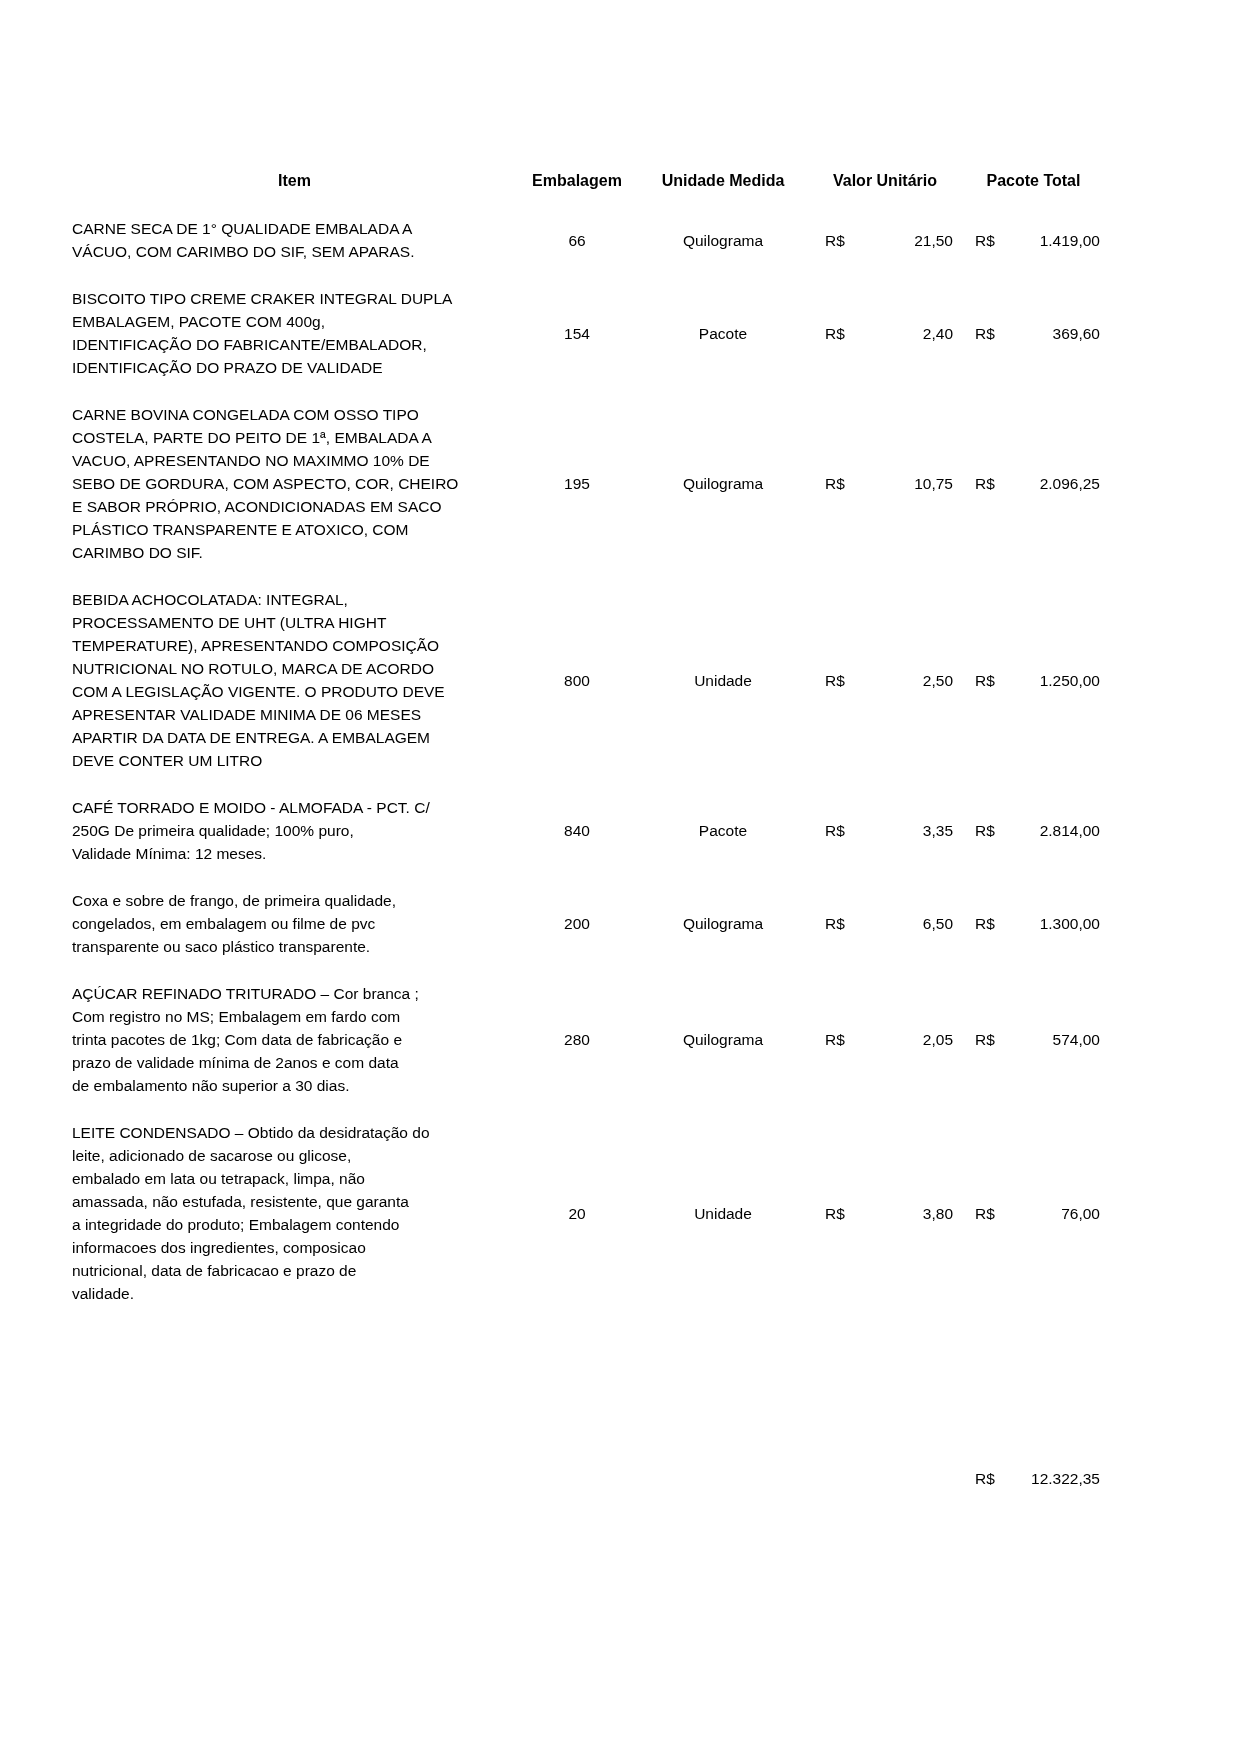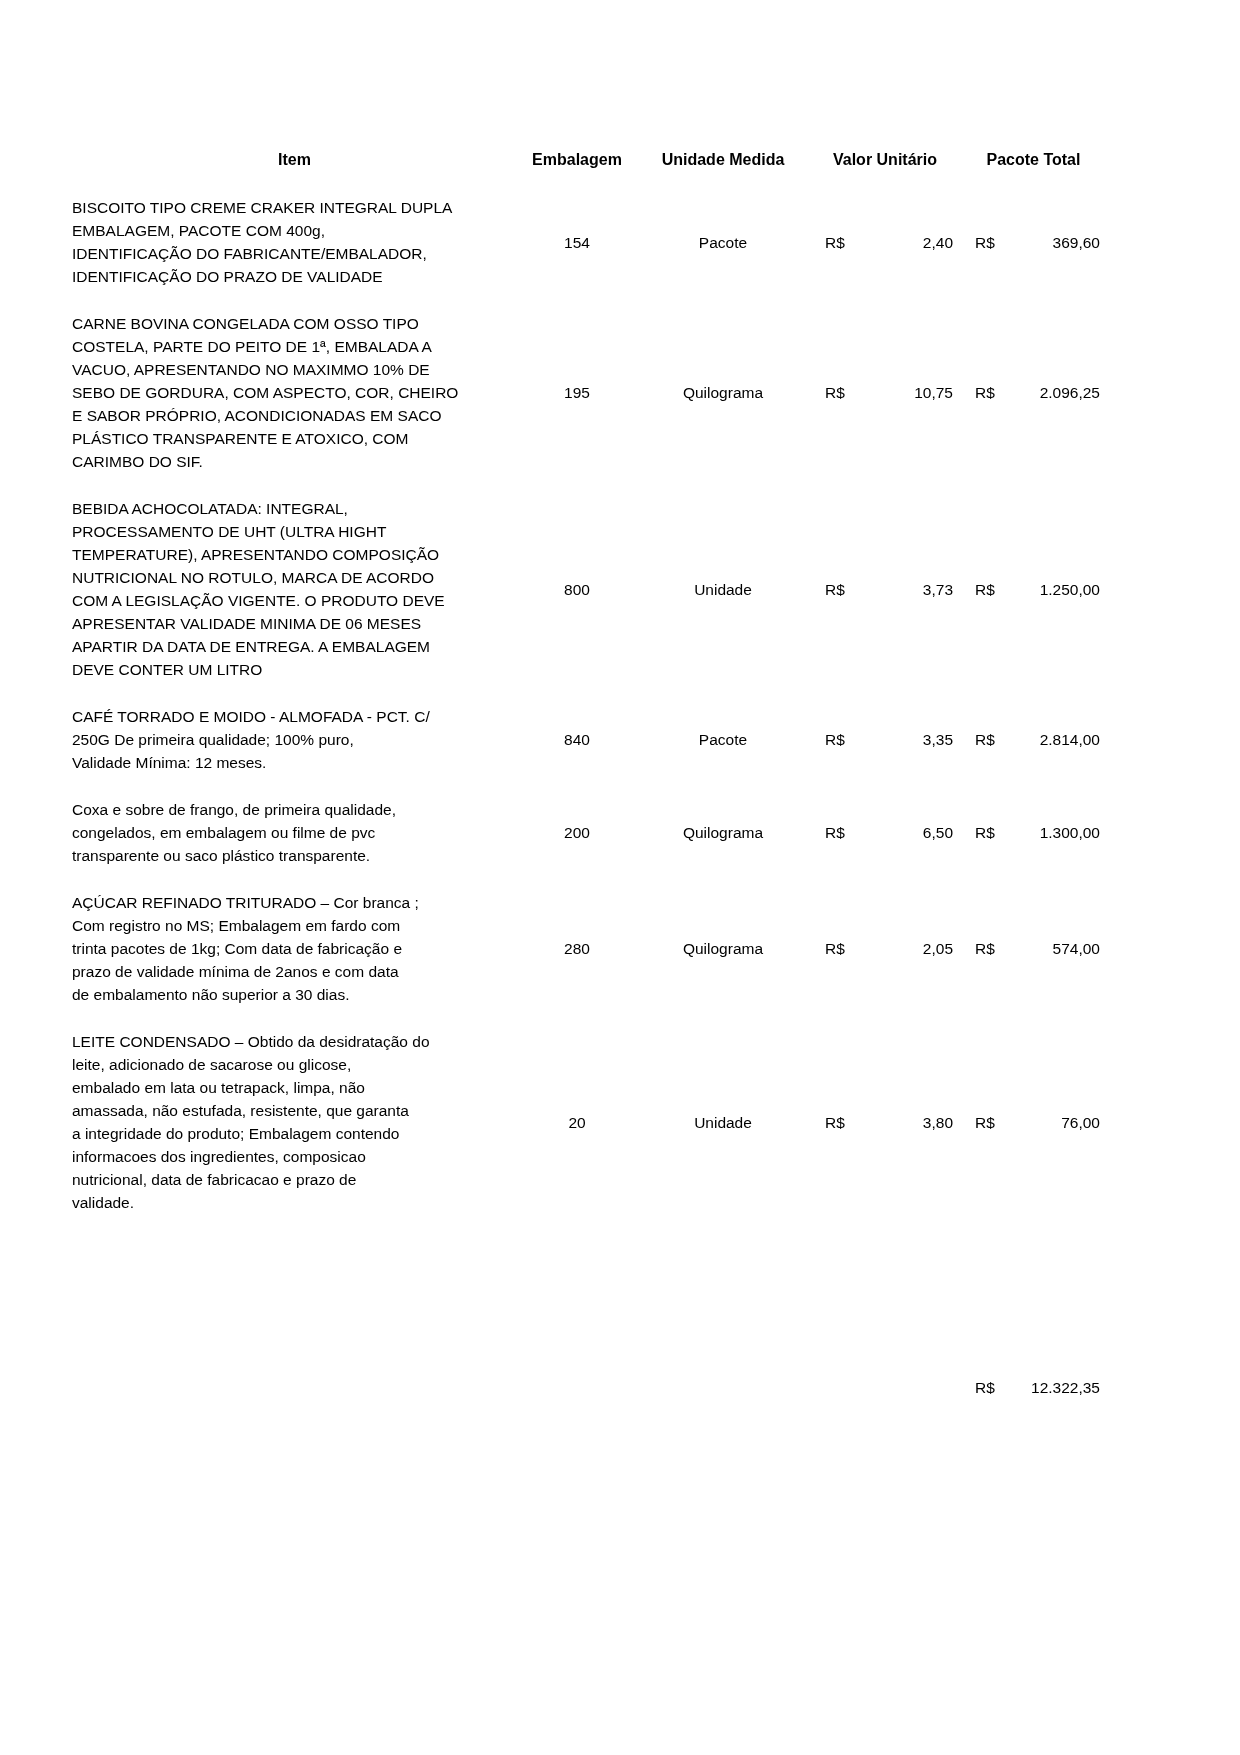--- a/index.html
+++ b/index.html
@@ -2,21 +2,21 @@
 <html lang="pt-BR"><head>
 <meta charset="utf-8">
 <style>
   html, body { margin: 0; padding: 0; }
   body {
     width: 1240px; height: 1755px;
     background: #ffffff; color: #000000;
     font-family: "Liberation Sans", "DejaVu Sans", sans-serif;
     overflow: hidden;
   }
-  .page { padding: 150px 0 0 72px; box-sizing: border-box; }
+  .page { padding: 150px 0 0 72px; box-sizing: border-box; margin-top: 21px; }
   table.items {
     border-collapse: collapse;
     table-layout: fixed;
     width: 1034px;
     border: none;
   }
   col.w-item  { width: 445px; }
   col.w-qty   { width: 120px; }
   col.w-unit  { width: 172px; }
   col.w-vu    { width: 152px; }
@@ -66,20 +66,38 @@
       <tr>
         <th>Item</th>
         <th>Embalagem</th>
         <th>Unidade Medida</th>
         <th>Valor Unitário</th>
         <th>Pacote Total</th>
       </tr>
     </thead>
     <tbody id="table-body">
         <tr>
+    <td class="c-item">CARNE SECA DE 1° QUALIDADE EMBALADA A
+VÁCUO, COM CARIMBO DO SIF, SEM APARAS.</td>
+    <td class="c-qty">66</td>
+    <td class="c-unit">Quilograma</td>
+    <td class="c-vu">
+      <div class="money">
+        <span>R$</span>
+        <span>21,50</span>
+      </div>
+    </td>
+    <td class="c-vt">
+      <div class="money">
+        <span>R$</span>
+        <span>1.419,00</span>
+      </div>
+    </td>
+  </tr>
+        <tr>
     <td class="c-item">BISCOITO TIPO CREME CRAKER INTEGRAL DUPLA
 EMBALAGEM, PACOTE COM 400g,
 IDENTIFICAÇÃO DO FABRICANTE/EMBALADOR,
 IDENTIFICAÇÃO DO PRAZO DE VALIDADE</td>
     <td class="c-qty">154</td>
     <td class="c-unit">Pacote</td>
     <td class="c-vu">
       <div class="money">
         <span>R$</span>
         <span>2,40</span>
@@ -122,21 +140,21 @@
 NUTRICIONAL NO ROTULO, MARCA DE ACORDO
 COM A LEGISLAÇÃO VIGENTE. O PRODUTO DEVE
 APRESENTAR VALIDADE MINIMA DE 06 MESES
 APARTIR DA DATA DE ENTREGA. A EMBALAGEM
 DEVE CONTER UM LITRO</td>
     <td class="c-qty">800</td>
     <td class="c-unit">Unidade</td>
     <td class="c-vu">
       <div class="money">
         <span>R$</span>
-        <span>3,73</span>
+        <span>2,50</span>
       </div>
     </td>
     <td class="c-vt">
       <div class="money">
         <span>R$</span>
         <span>1.250,00</span>
       </div>
     </td>
   </tr>
         <tr>

